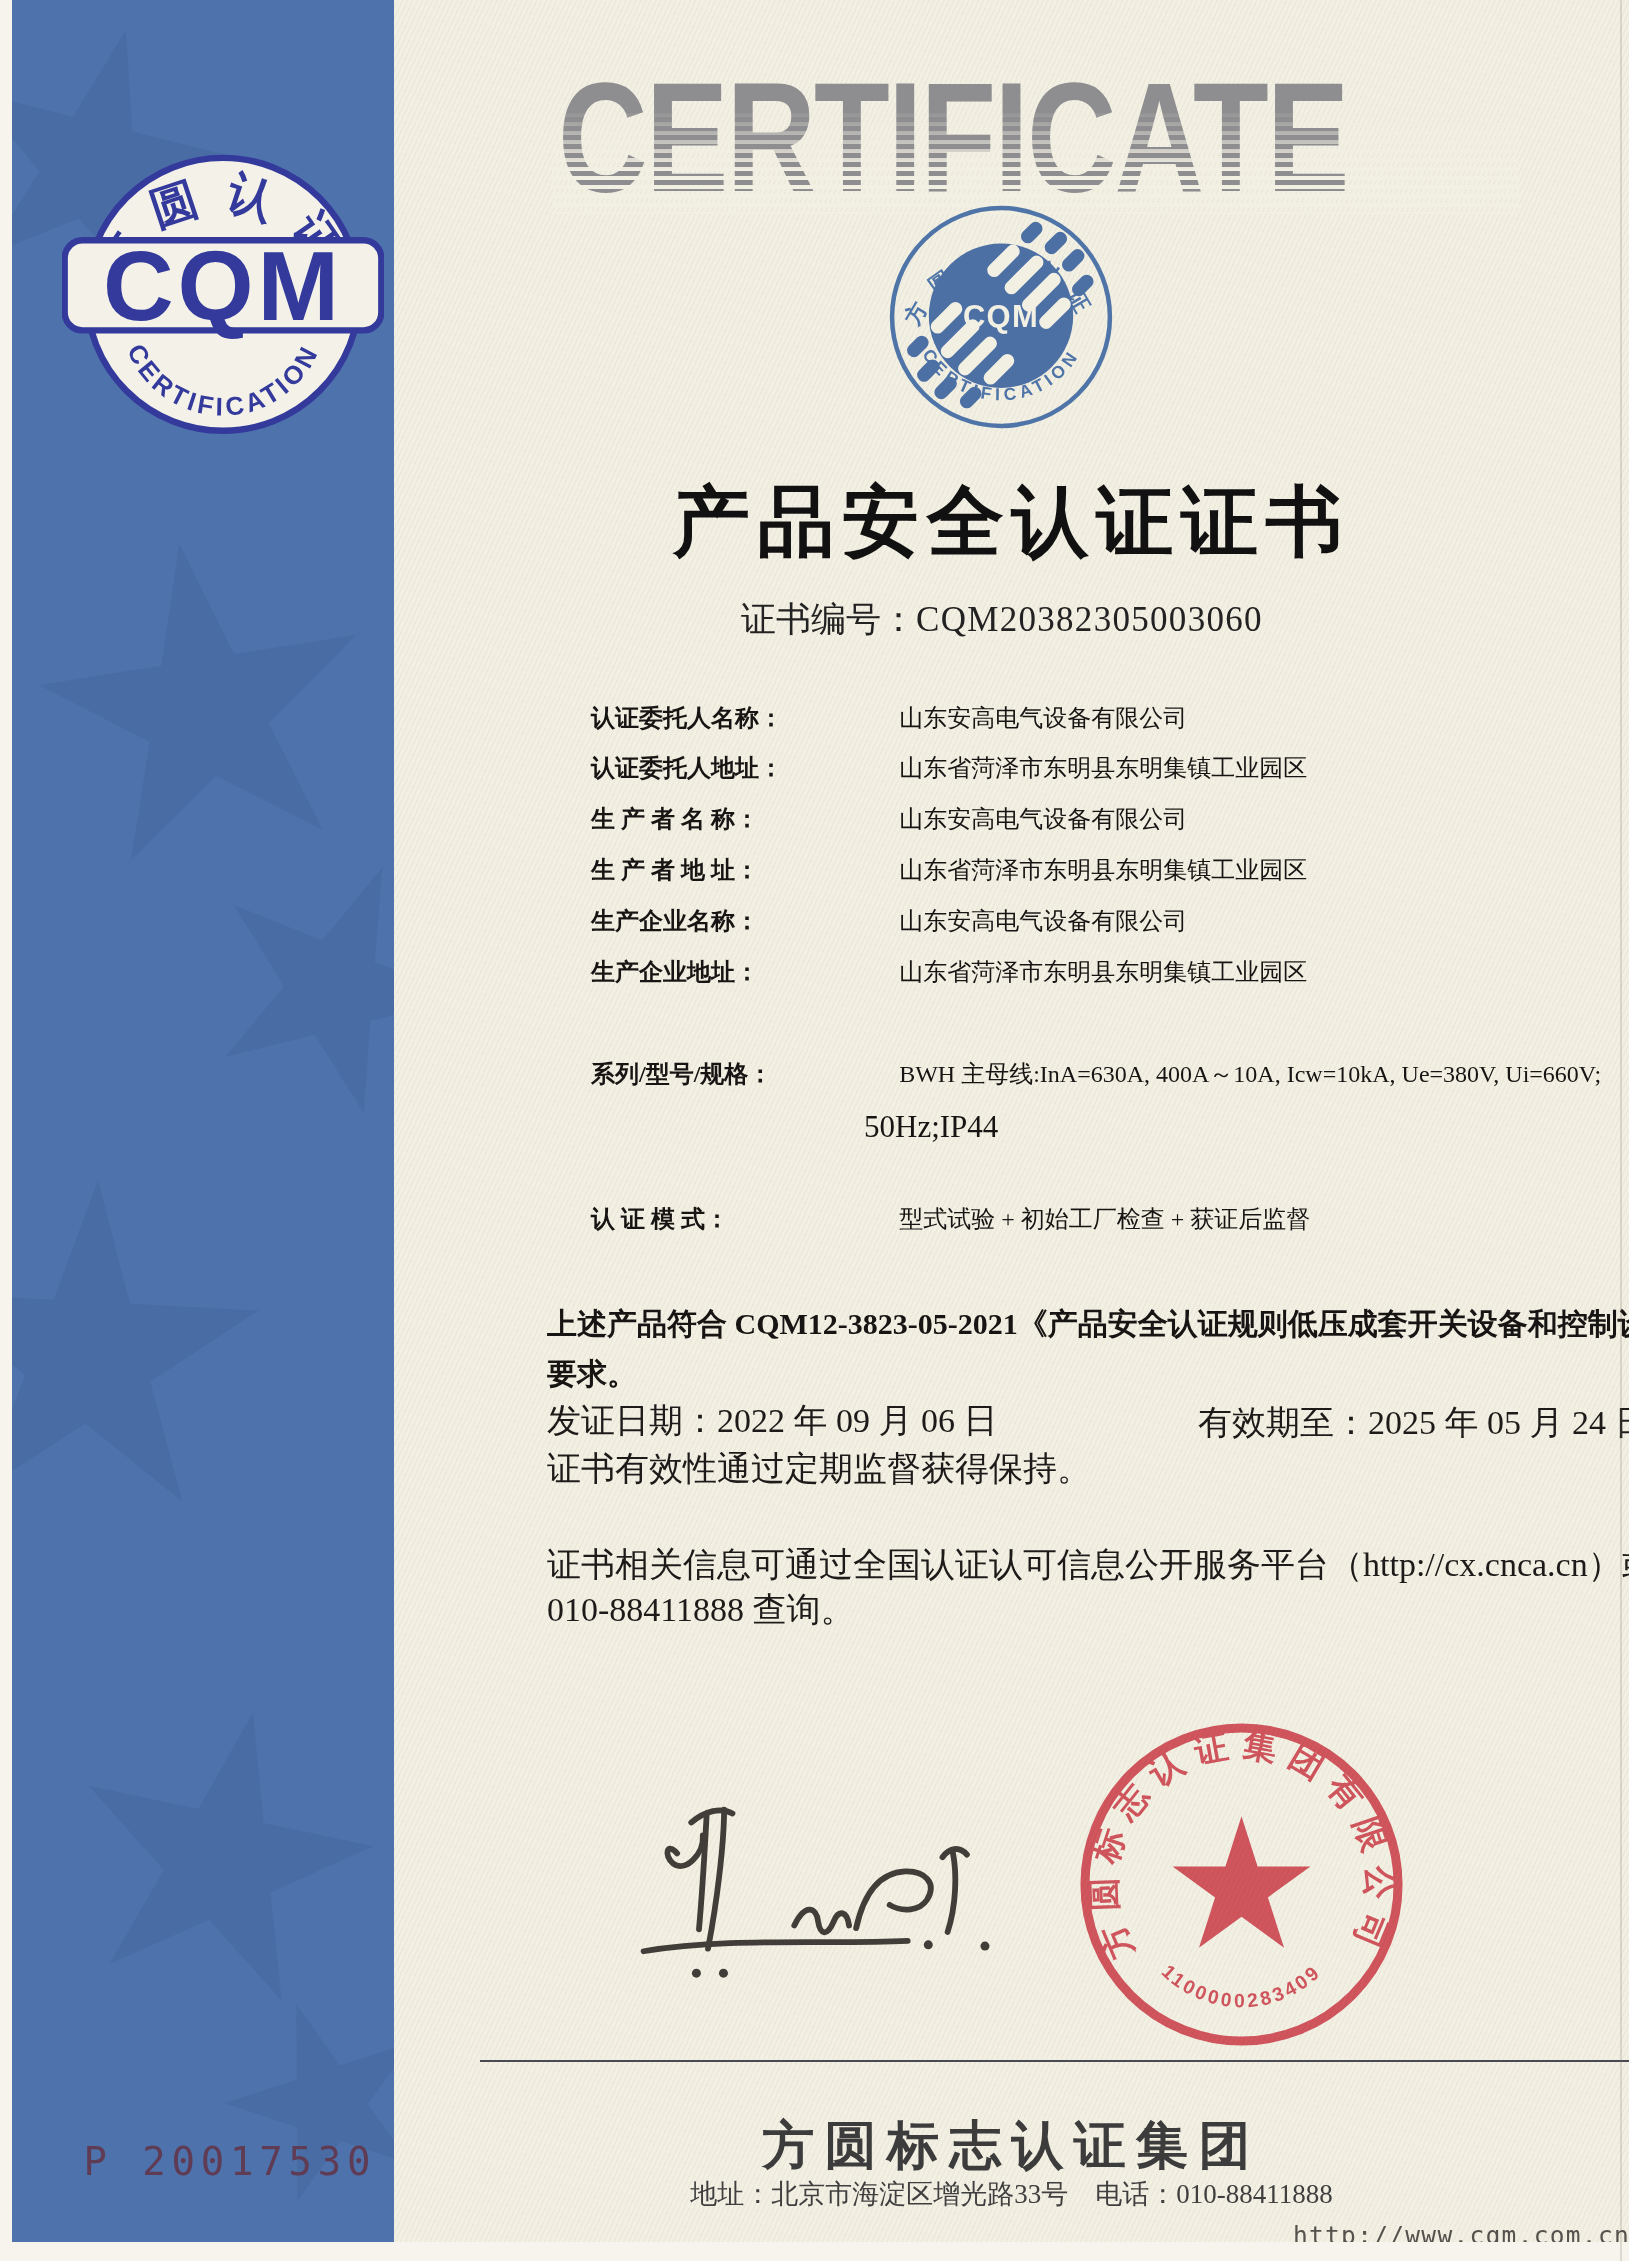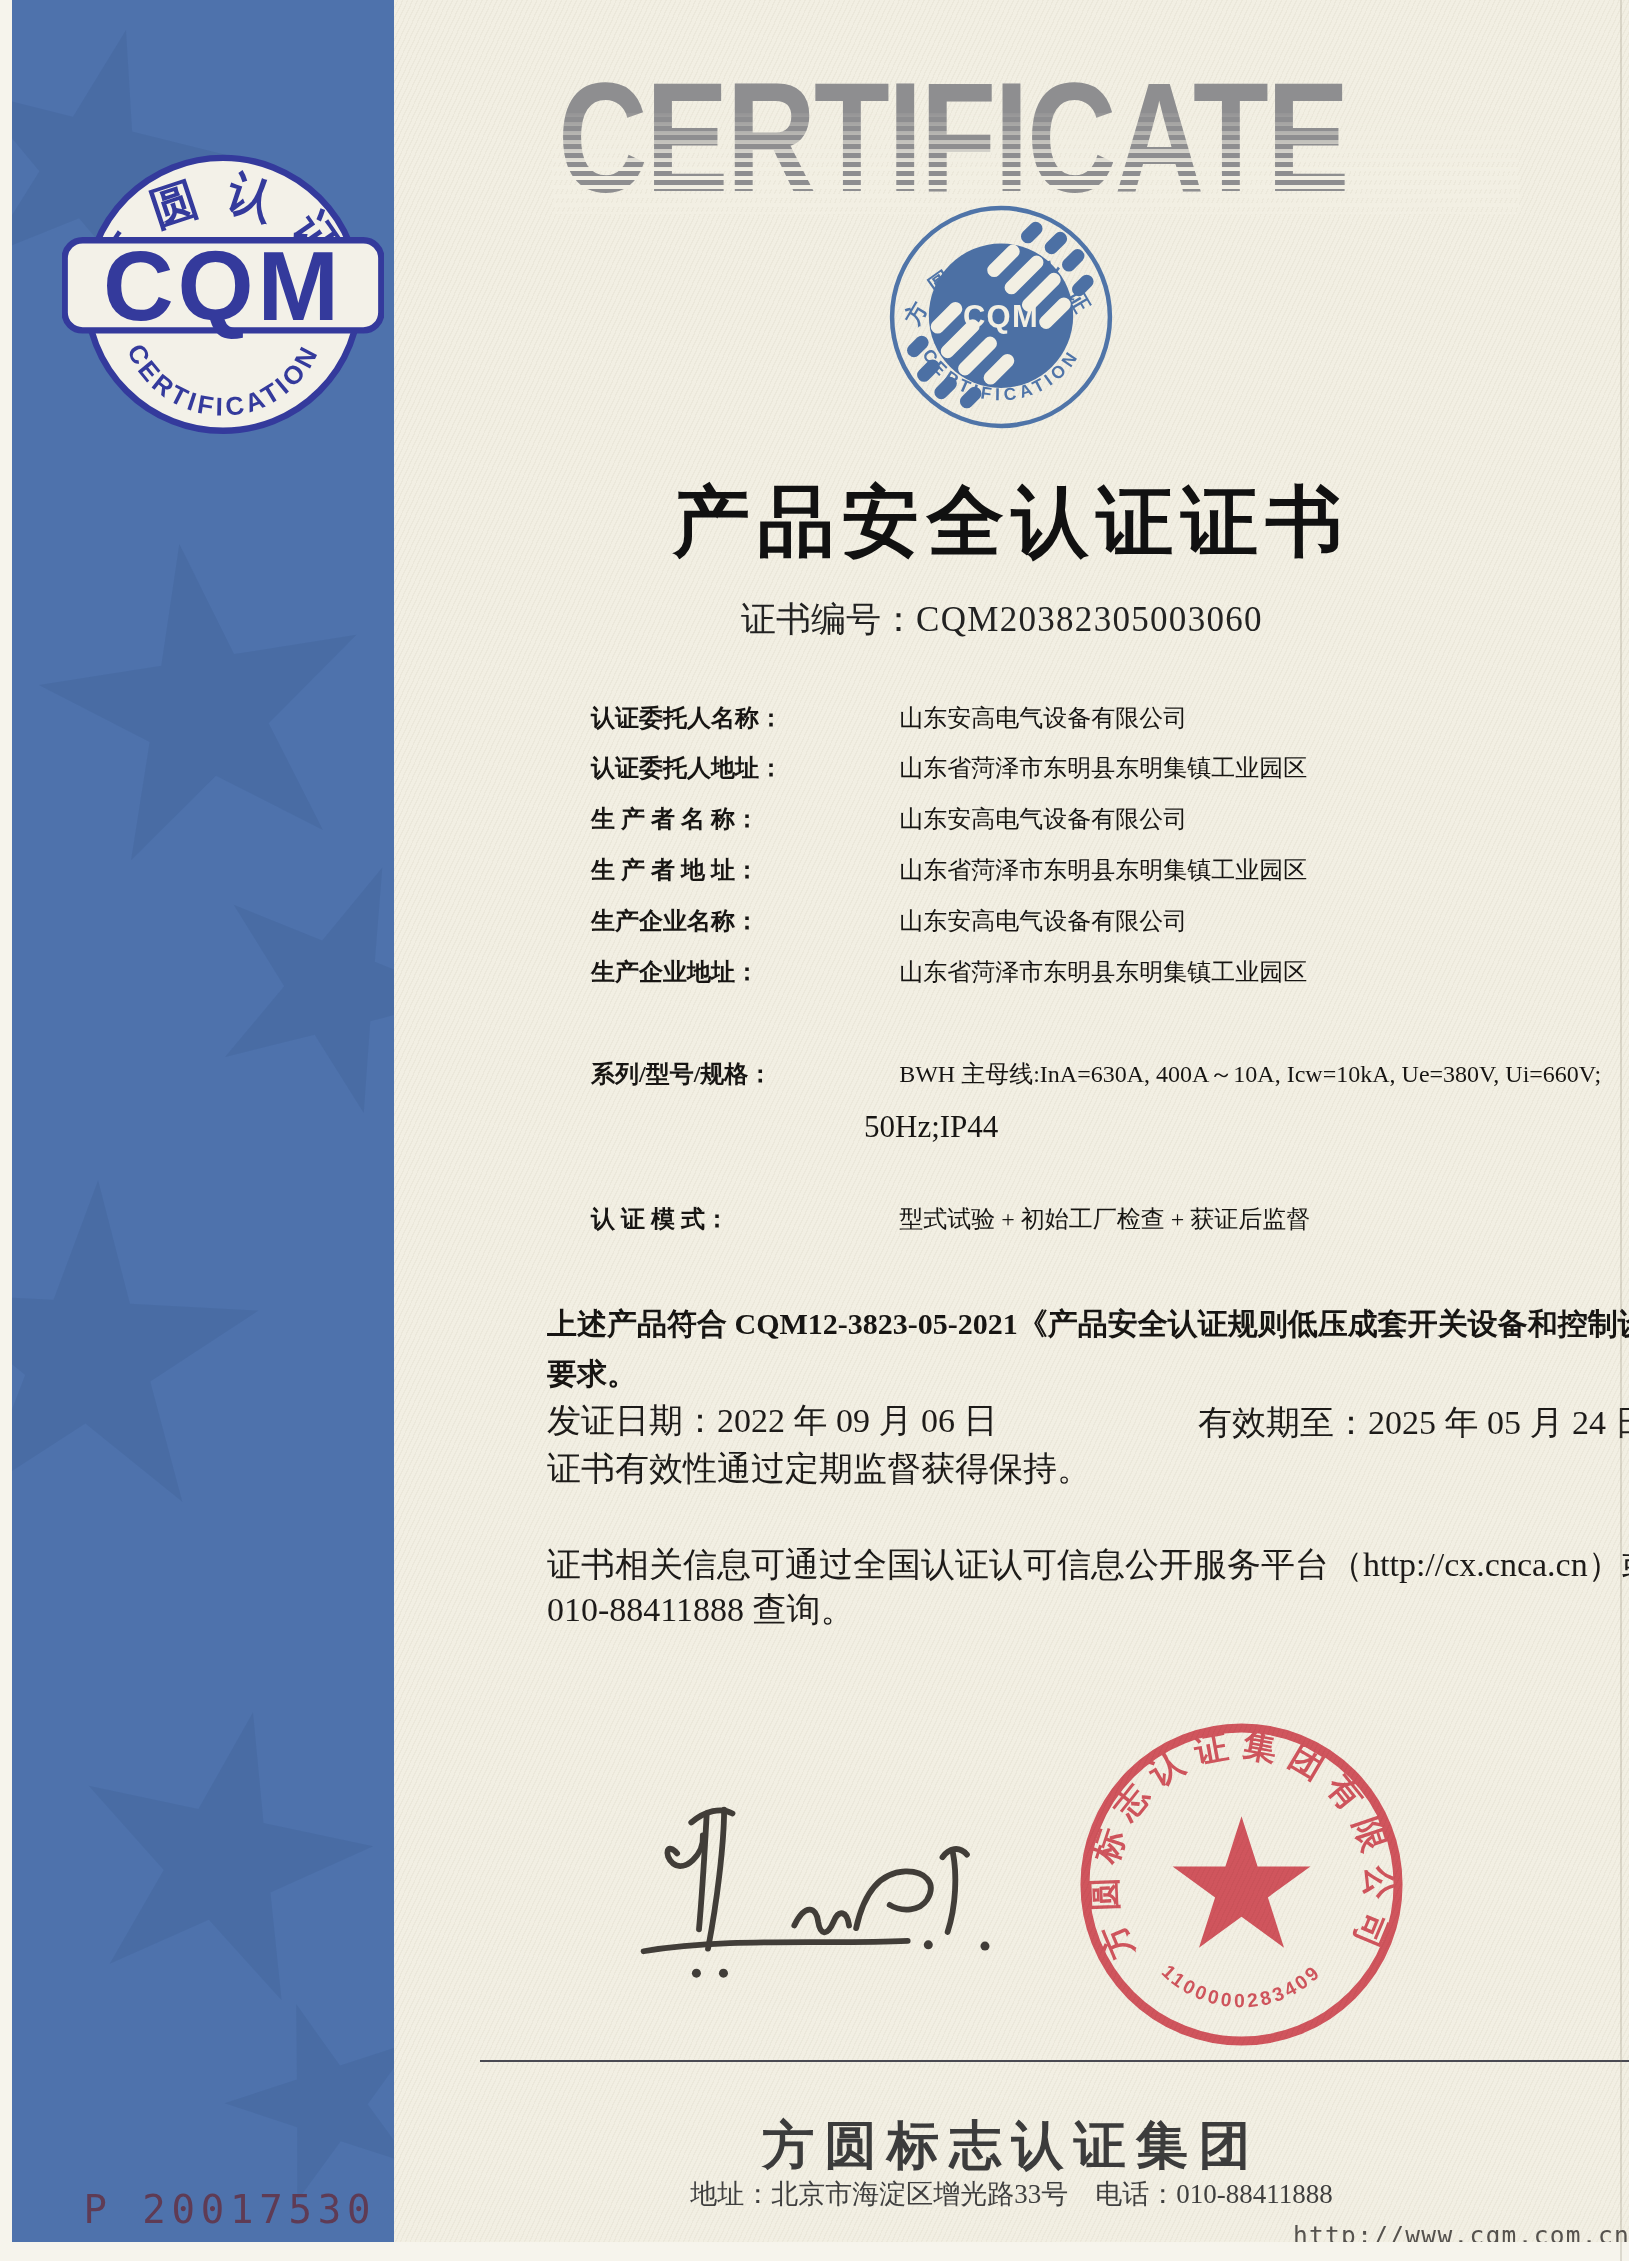--- a/index.html
+++ b/index.html
@@ -23,21 +23,21 @@
   .left-edge{position:absolute;left:0;top:0;width:11.6px;height:100%;background:var(--paper-light);}
   .right-edge{position:absolute;right:7.7px;top:0;width:1.9px;height:100%;background:rgba(120,110,90,0.20);}
   .bottom-strip{position:absolute;left:0;top:2242px;width:100%;height:19.3px;background:var(--paper-light);}
 
   
   .sidebar{position:absolute;left:11.6px;top:0;width:382px;height:2242px;background:var(--sidebar);overflow:hidden;}
   .sb-star{position:absolute;background:var(--star);opacity:.55;
     clip-path:polygon(50% 0%,61% 35%,98% 35%,68% 57%,79% 91%,50% 70%,21% 91%,32% 57%,2% 35%,39% 35%);}
   .serial{position:absolute;left:72px;top:2139px;
     font-family:"DejaVu Sans Mono","Liberation Mono",monospace;
-    font-size:39px;color:#5f3b54;letter-spacing:5.8px;white-space:pre;margin-top:48px;}
+    font-size:39px;color:#5f3b54;letter-spacing:5.8px;white-space:pre;}
 
   
   .banner{position:absolute;left:558px;top:59px;width:948px;height:148px;}
   .banner-text{
     font-family:"Liberation Sans","DejaVu Sans",sans-serif;font-weight:700;
     font-size:124px;color:#8e8e90;letter-spacing:-1.9px;white-space:nowrap;
     transform:scaleY(1.26);transform-origin:left top;line-height:1;
   }
   .banner::after{content:"";position:absolute;left:-6.4px;top:0;width:967px;height:155px;
     background:repeating-linear-gradient(180deg, var(--paper) 0 3.9px, rgba(242,239,227,0) 3.9px 9px);

